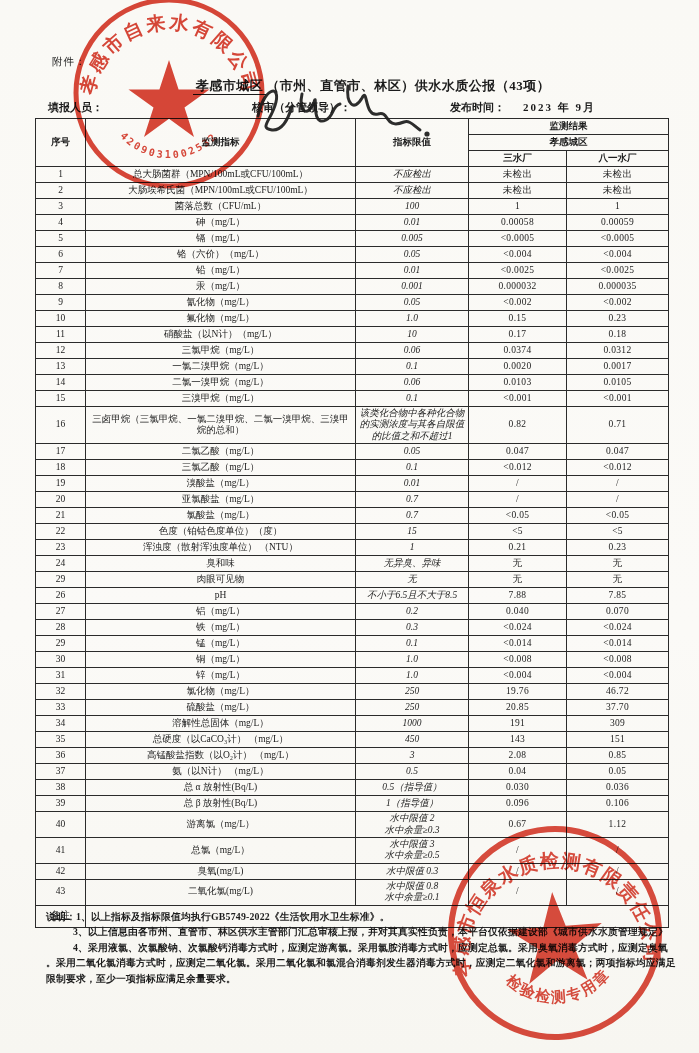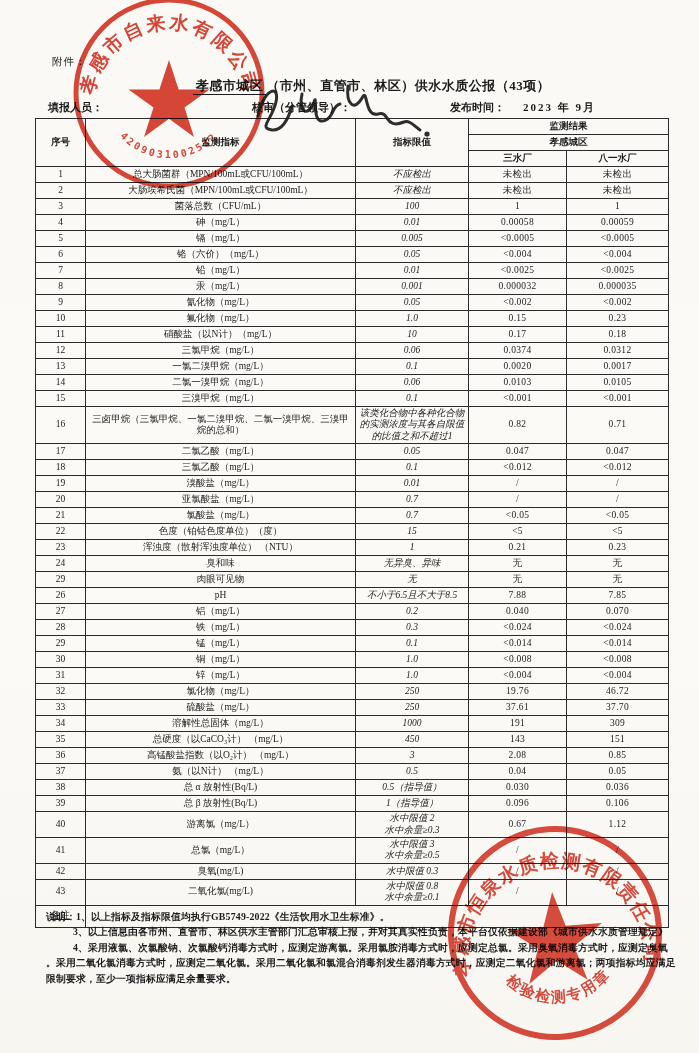--- a/index.html
+++ b/index.html
@@ -315,21 +315,21 @@
           <td class="c-seq">32</td>
           <td class="c-name">氯化物（mg/L）</td>
           <td class="c-limit">250</td>
           <td class="c-val">19.76</td>
           <td class="c-val">46.72</td>
         </tr>
         <tr>
           <td class="c-seq">33</td>
           <td class="c-name">硫酸盐（mg/L）</td>
           <td class="c-limit">250</td>
-          <td class="c-val">37.61</td>
+          <td class="c-val">20.85</td>
           <td class="c-val">37.70</td>
         </tr>
         <tr>
           <td class="c-seq">34</td>
           <td class="c-name">溶解性总固体（mg/L）</td>
           <td class="c-limit">1000</td>
           <td class="c-val">191</td>
           <td class="c-val">309</td>
         </tr>
         <tr>

